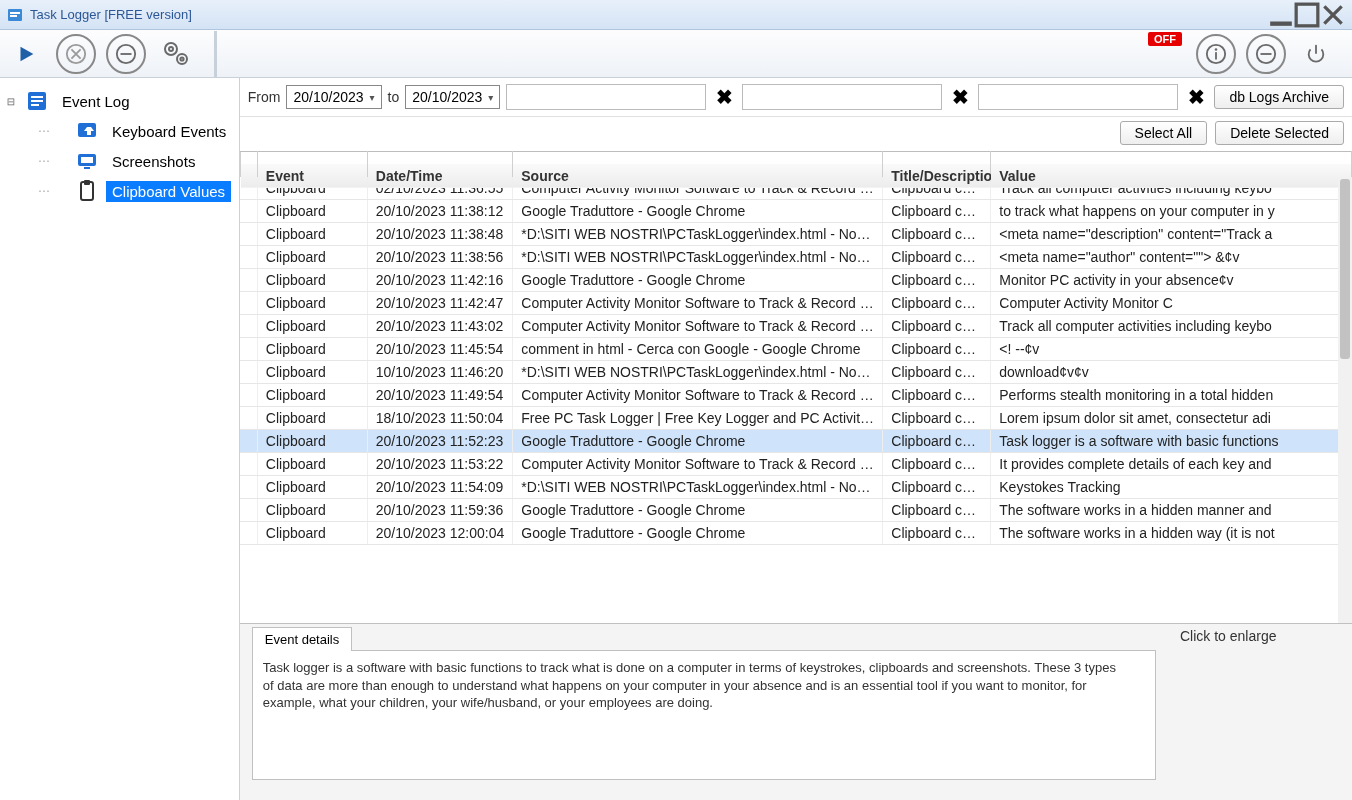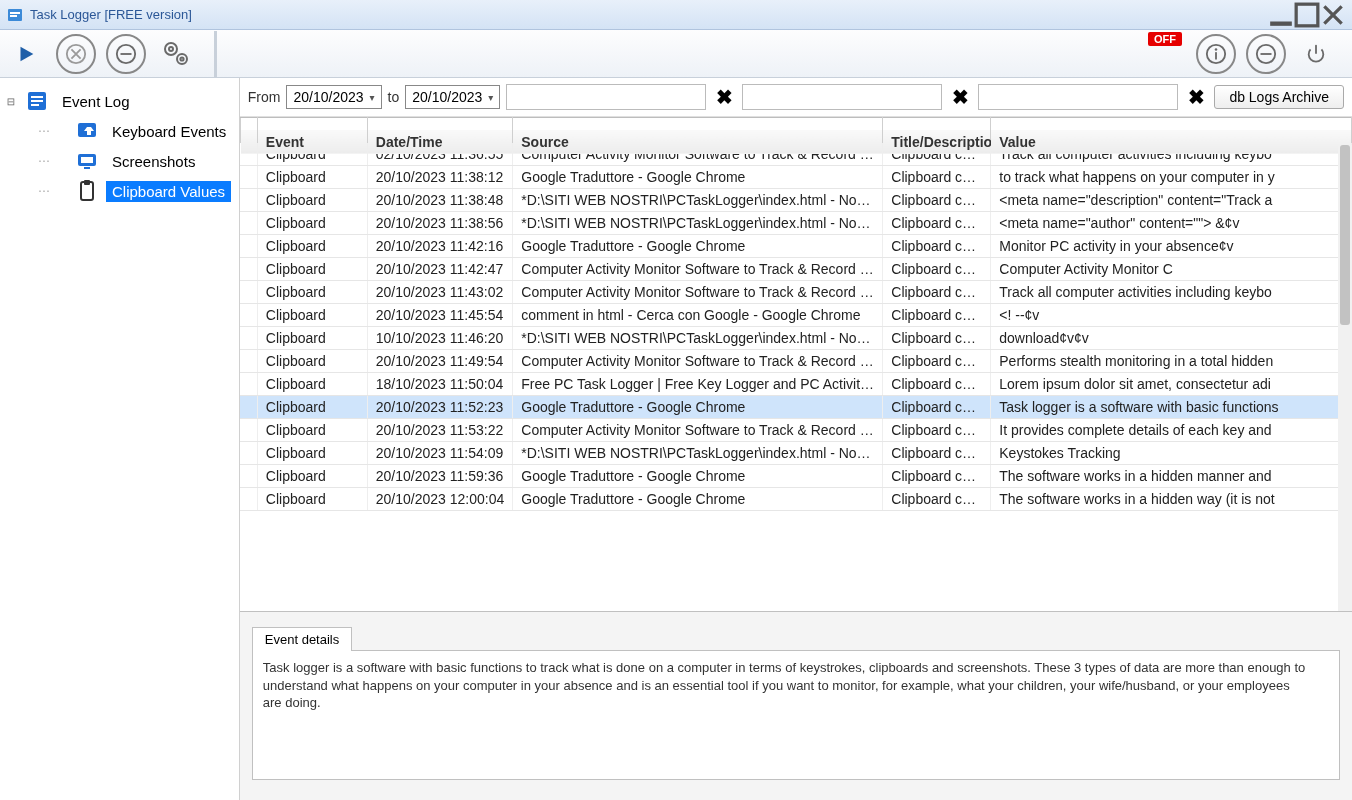--- a/index.html
+++ b/index.html
@@ -112,21 +112,21 @@
 .col-event { width:110px; }
 .col-dt { width:140px; }
 .col-src { width:370px; max-width:370px; }
 .col-title { width:108px; max-width:108px;margin-top:18px; }
 .col-val { }
 .grid td.col-src, .grid td.col-title, .grid td.col-val { overflow:hidden; text-overflow:ellipsis; }
 .vscroll { position:absolute; right:0; top:28px; bottom:0; width:14px; background:#f1f1f1; }
 .vscroll .thumb { position:absolute; left:2px; right:2px; top:0; height:180px; background:#c2c2c2; border-radius:3px; }
 
 
-.details-wrap { border-top:1px solid #c0c0c0; background:#f4f4f4; padding:14px 12px 20px; display:flex; gap:24px; }
+.details-wrap { border-top:1px solid #c0c0c0; background:#f4f4f4; padding:2px 12px 20px; display:flex; gap:24px; }
 .details-tab {
   display:inline-block; background:#fff; border:1px solid #c0c0c0; border-bottom:none;
   padding:4px 12px; font-size:13px; position:relative; top:1px;
 }
 .details-area {
   flex:1;
   background:#fff; border:1px solid #c0c0c0; height:130px; padding:8px 28px 8px 10px;
   font-size:13px; color:#333; overflow-y:scroll; line-height:1.35;
 }
 .enlarge { width:160px; font-size:14px; color:#333; padding-top:2px; }
@@ -281,20 +281,24 @@
       <span class="search-box"></span>
       <span class="x-btn">✖</span>
       <span class="search-box"></span>
       <span class="x-btn">✖</span>
       <span class="search-box"></span>
       <span class="x-btn">✖</span>
       <div class="right-btns">
         <span class="btn">db Logs Archive</span>
       </div>
     </div>
+    <div class="second-row">
+      <span class="btn">Select All</span>
+      <span class="btn">Delete Selected</span>
+    </div>
 
     <div class="table-wrap">
       <table class="grid">
         <thead>
           <tr>
             <th class="col-handle"></th>
             <th class="col-event">Event</th>
             <th class="col-dt">Date/Time</th>
             <th class="col-src">Source</th>
             <th class="col-title">Title/Description</th>
@@ -435,15 +439,16 @@
       <div class="vscroll">
           <div class="thumb"></div>
         </div>
     </div>
 
     <div class="details-wrap">
       <div style="flex:1">
         <span class="details-tab">Event details</span>
         <div class="details-area">Task logger is a software with basic functions to track what is done on a computer in terms of keystrokes, clipboards and screenshots. These 3 types of data are more than enough to understand what happens on your computer in your absence and is an essential tool if you want to monitor, for example, what your children, your wife/husband, or your employees are doing.</div>
       </div>
+      <div class="enlarge">Click to enlarge</div>
     </div>
   </div>
 </div>
 
 </body></html>

